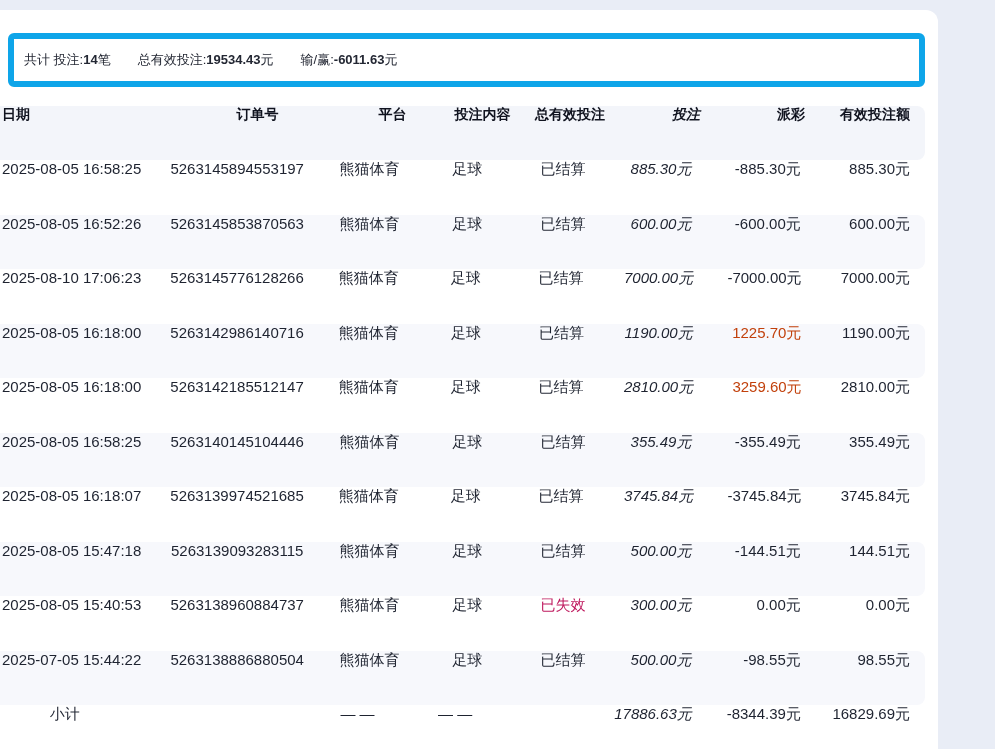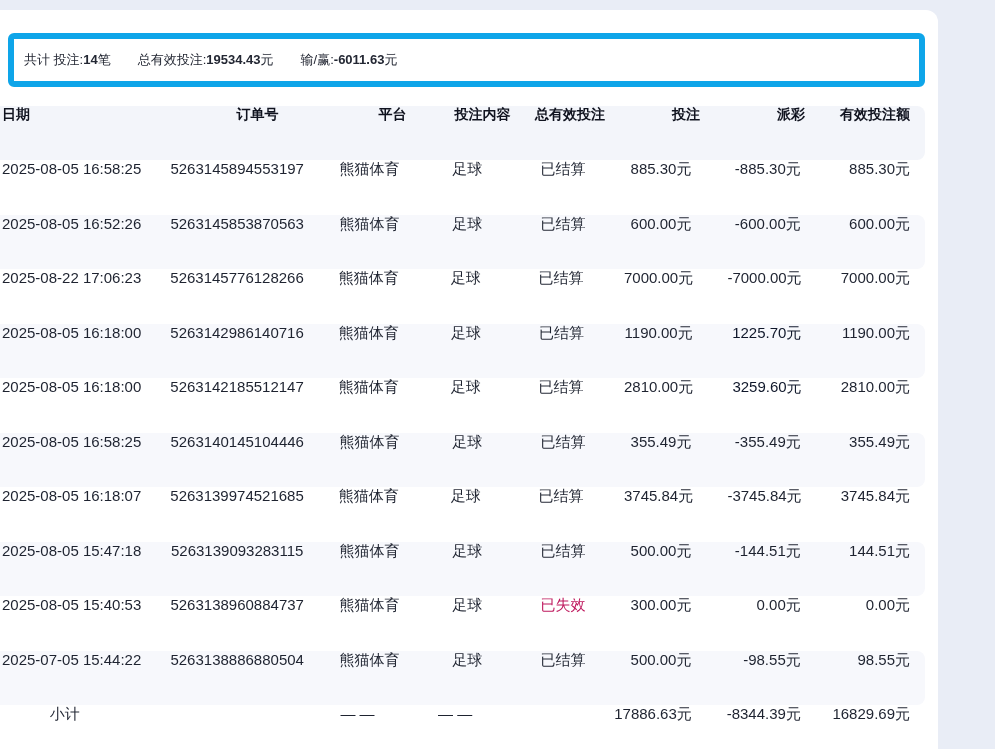--- a/index.html
+++ b/index.html
@@ -31,25 +31,25 @@
   }
   .trow{height:54.5px;font-size:15px;background:#ffffff;gap:29px;}
   .trow.alt{background:#f7f8fc;border-radius:0 8px 8px 0;}
   .trow.subtotal{height:54px;background:#ffffff;}
   .cell{white-space:nowrap;overflow:visible;}
   .c0{width:170px;text-align:left;padding-left:2px;box-sizing:border-box;}
   .c1{width:175px;text-align:center;}
   .c2{width:95px;text-align:center;}
   .c3{width:85px;text-align:center;}
   .c4{width:90px;text-align:center;}
-  .c5{width:85px;text-align:right;}
+  .c5{width:85px;text-align:right;font-style:italic;}
   .c6{width:105px;text-align:right;}
   .c7{width:120px;text-align:right;padding-right:15px;box-sizing:border-box;}
   .invalid{color:#be185d;}
-  .positive{color:#0f172a;}
+  .positive{color:#c2410c;}
   .subtotal .c0{text-align:center;padding-left:0;}
 </style>
 </head>
 <body>
 
 <div class="card">
 
   <div class="summary-box">
     <span class="sgroup"><span>共计 投注:</span><b>14</b><span>笔</span></span>
     <span class="sgroup"><span>总有效投注:</span><b>19534.43</b><span>元</span></span>
@@ -85,21 +85,21 @@
     <div class="cell c1">5263145853870563</div>
     <div class="cell c2">熊猫体育</div>
     <div class="cell c3">足球</div>
     <div class="cell c4">已结算</div>
     <div class="cell c5">600.00元</div>
     <div class="cell c6">-600.00元</div>
     <div class="cell c7">600.00元</div>
   </div>
 
   <div class="trow">
-    <div class="cell c0">2025-08-22 17:06:23</div>
+    <div class="cell c0">2025-08-10 17:06:23</div>
     <div class="cell c1">5263145776128266</div>
     <div class="cell c2">熊猫体育</div>
     <div class="cell c3">足球</div>
     <div class="cell c4">已结算</div>
     <div class="cell c5">7000.00元</div>
     <div class="cell c6">-7000.00元</div>
     <div class="cell c7">7000.00元</div>
   </div>
 
   <div class="trow alt">

